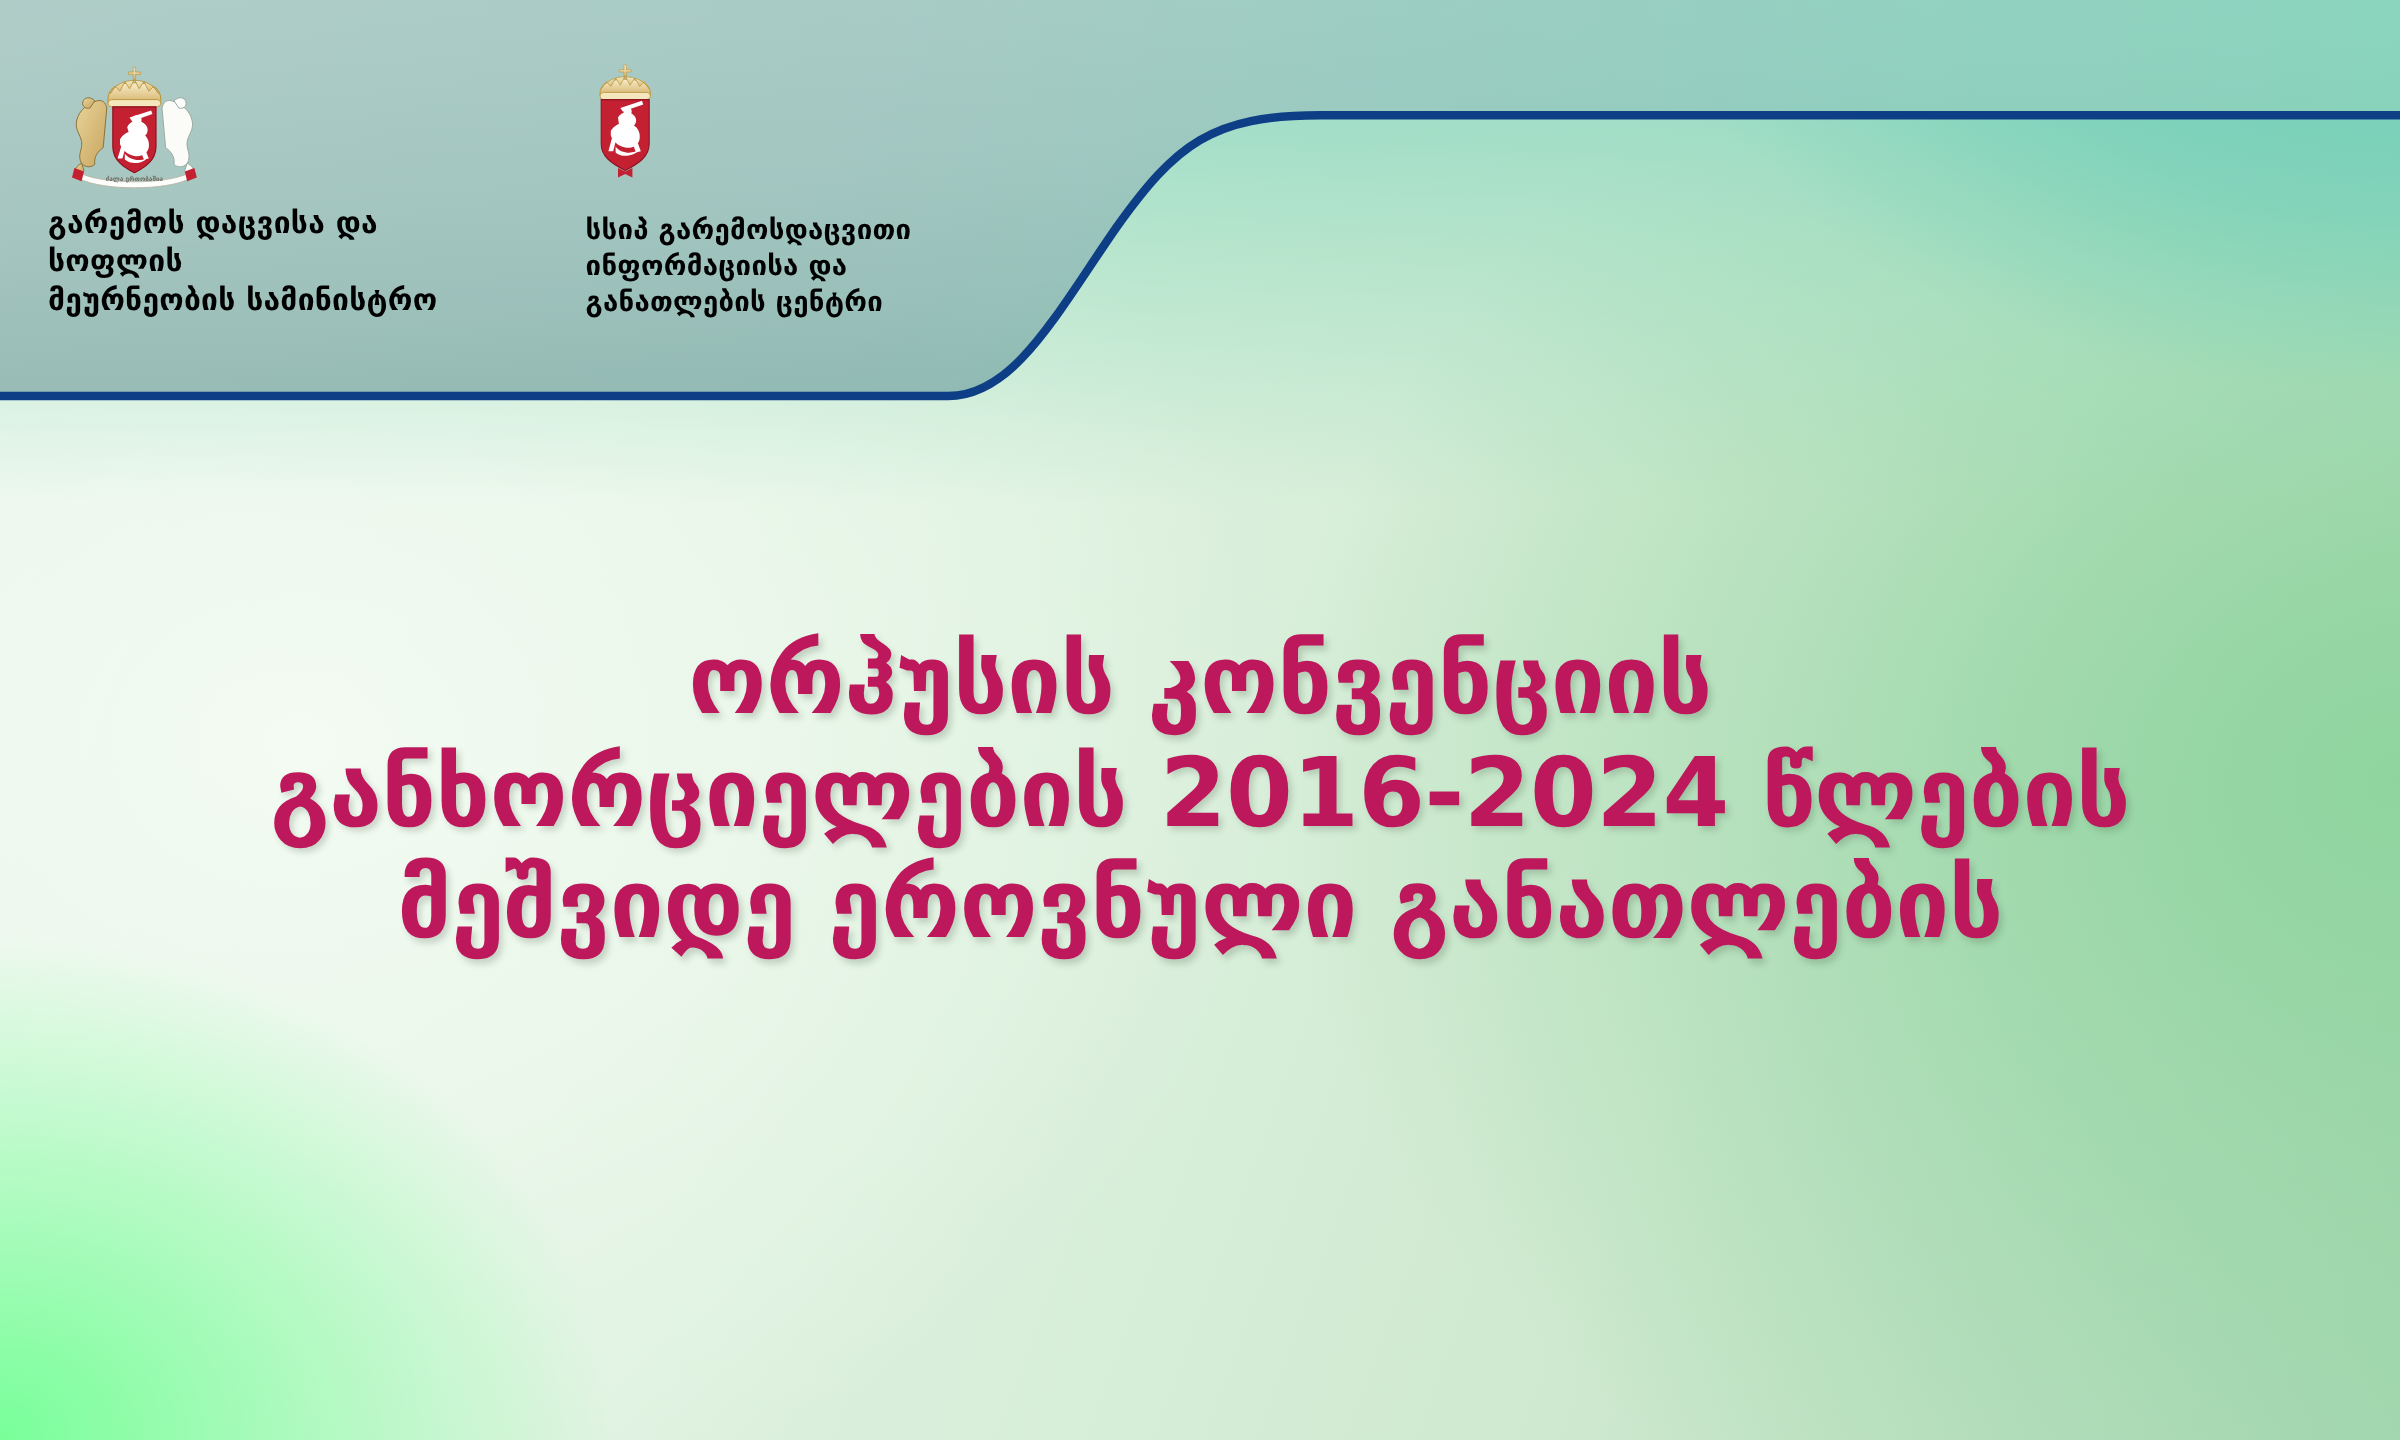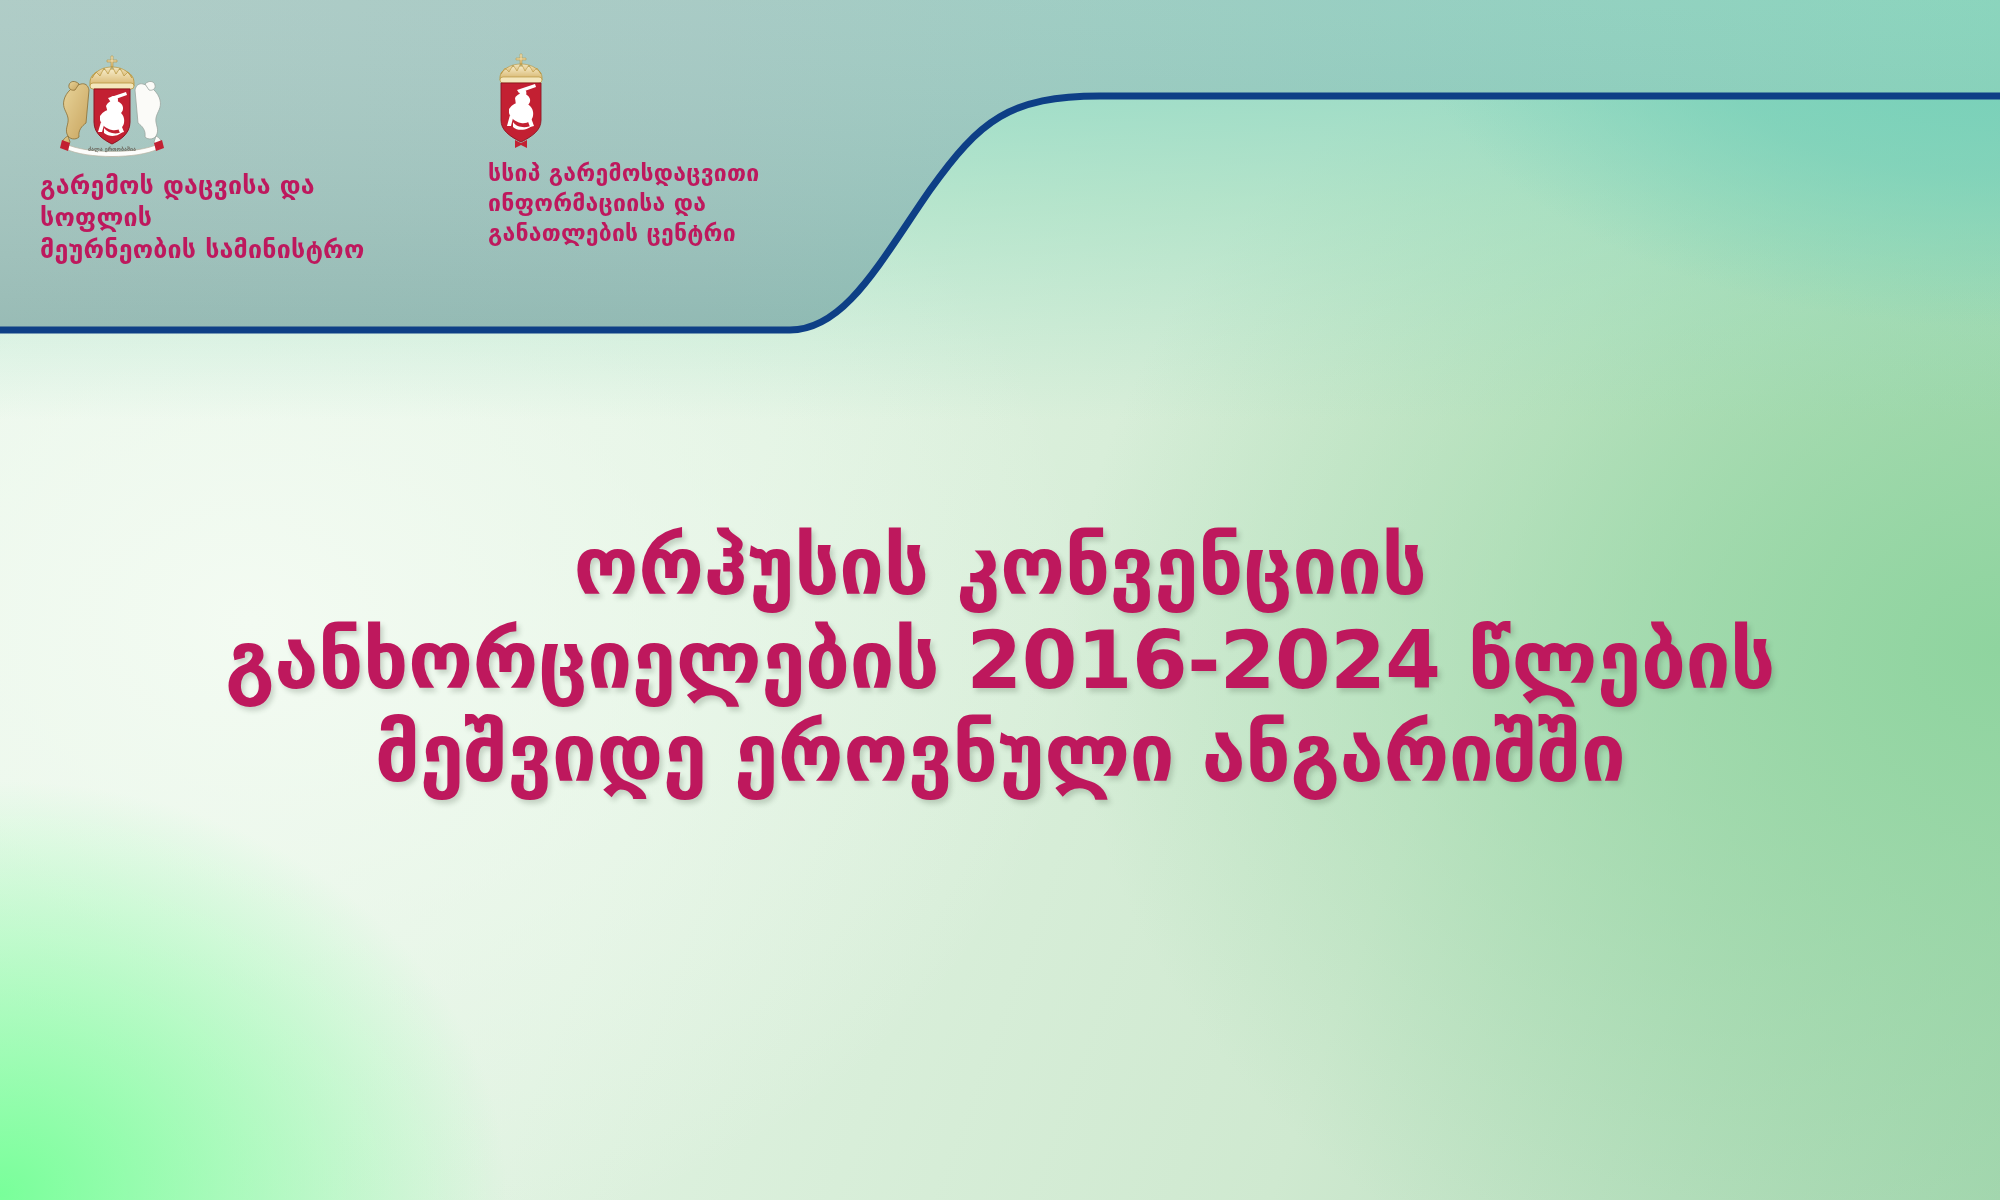--- a/index.html
+++ b/index.html
@@ -67,24 +67,24 @@
   .emblem-wrap { display: block; }
   .logo-ministry .emblem-wrap { width: 128px; height: 110px; margin-left: 8px; }
   .logo-center   .emblem-wrap { width: 62px; height: 98px; margin-left: 2px; }
 
   .logo-text {
     margin-top: 10px;
     font-size: 25px;
     font-weight: 700;
     line-height: 1.28;
     letter-spacing: 0.2px;
-    color: #be185d;
+    color: #000000;
     white-space: pre-line;
   }
-  .logo-center .logo-text { font-size: 23px; line-height: 1.3; margin-top: 9px; }
+  .logo-center .logo-text { font-size: 23px; line-height: 1.3; margin-top: 28px; }
 
   
   .title-block {
     position: absolute;
     left: 0;
     top: 520px;
     width: 100%;
     text-align: center;
     padding: 0 140px;
     box-sizing: border-box;
@@ -242,16 +242,16 @@
       </div>
       <div class="logo-text">სსიპ გარემოსდაცვითი
 ინფორმაციისა და
 განათლების ცენტრი</div>
     </div>
   </div>
 
   <div class="title-block">
     <div class="title-line">ორჰუსის კონვენციის</div>
     <div class="title-line">განხორციელების 2016-2024 წლების</div>
-    <div class="title-line">მეშვიდე ეროვნული ანგარიშში</div>
+    <div class="title-line">მეშვიდე ეროვნული განათლების</div>
   </div>
 
 </div>
 
 </body></html>

